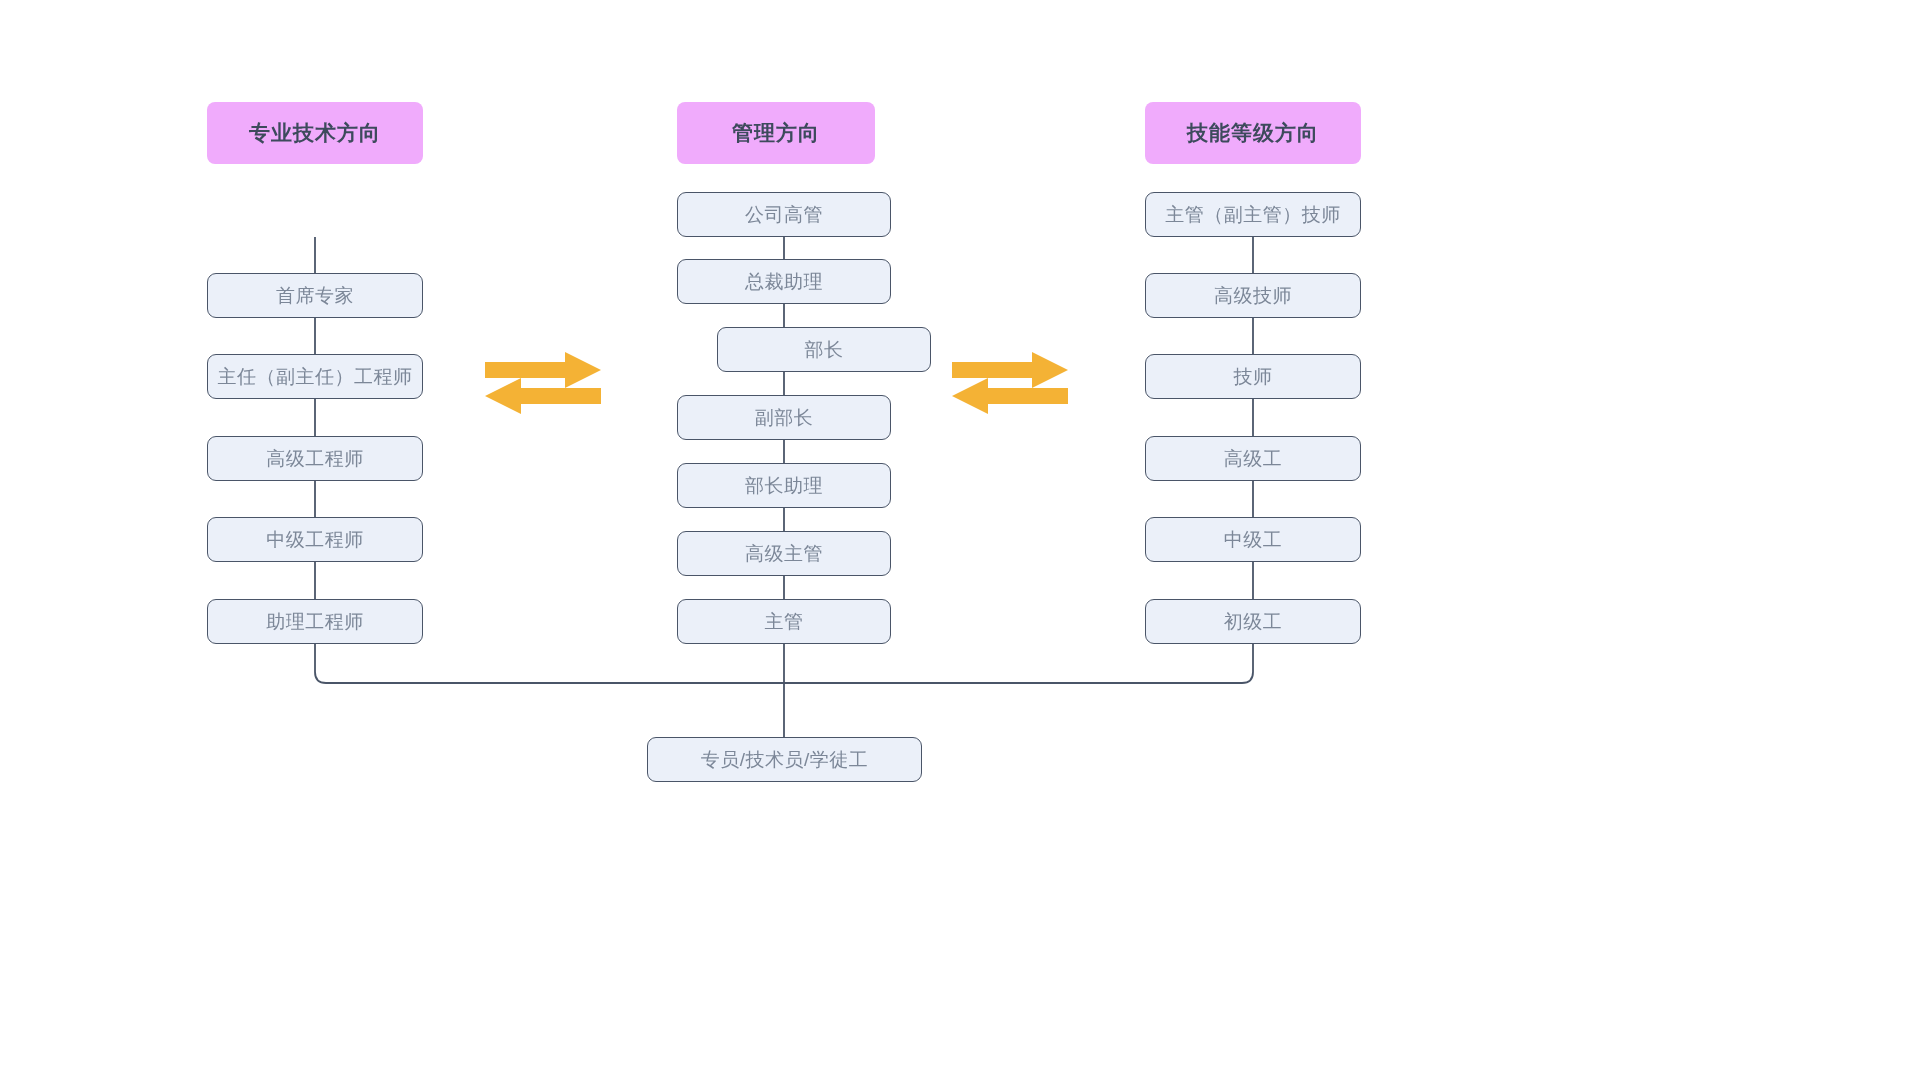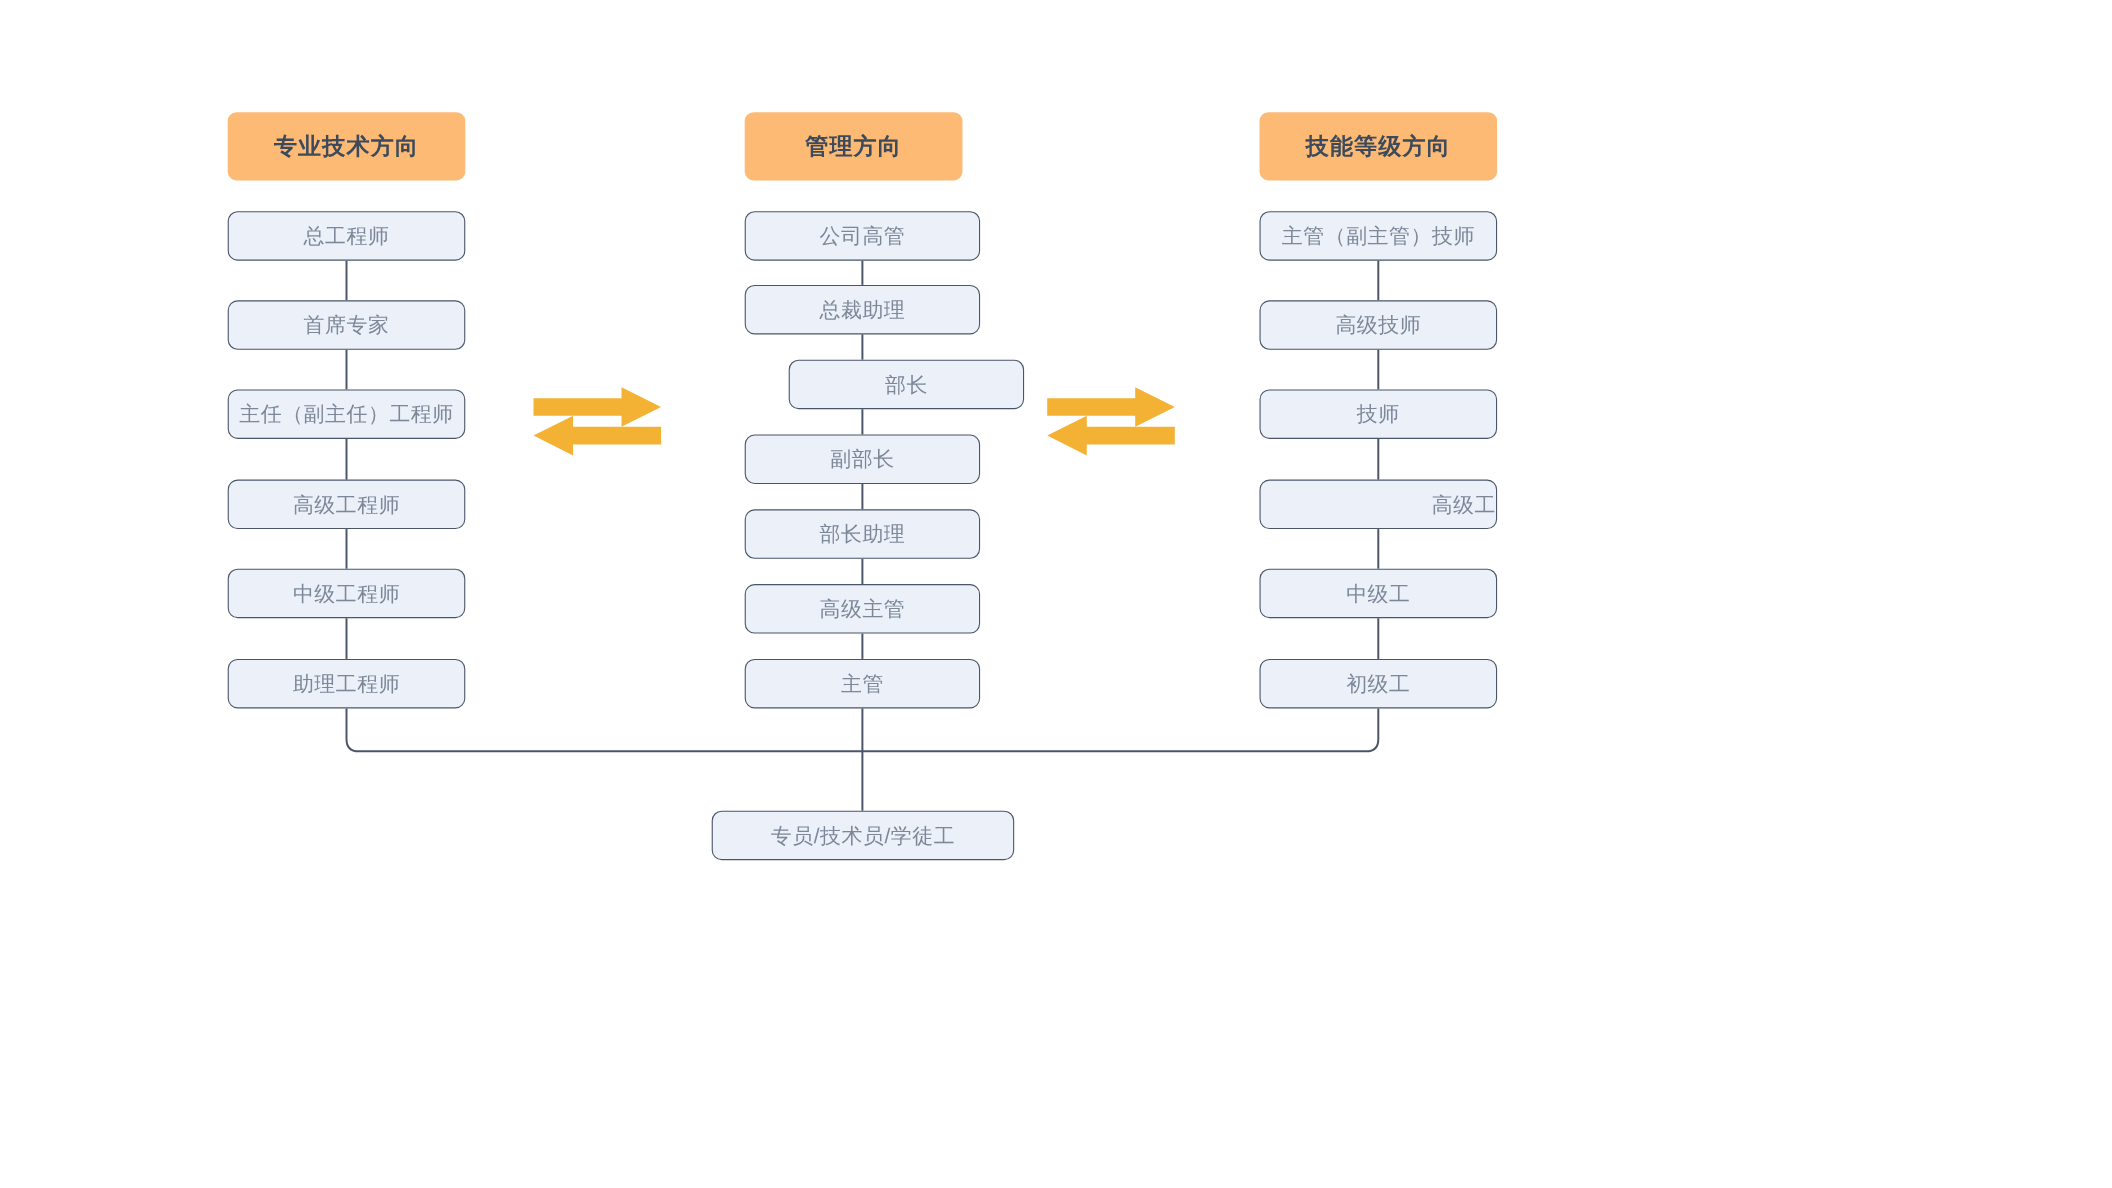--- a/index.html
+++ b/index.html
@@ -21,21 +21,21 @@
     position: absolute;
     left: 0; top: 0;
     width: 1920px; height: 1080px;
     pointer-events: none;
   }
   .col-header {
     position: absolute;
     display: flex;
     align-items: center;
     justify-content: center;
-    background: #fdba74;
+    background: #f0abfc;
     color: #3D4A5C;
     font-weight: bold;
     font-size: 21px;
     letter-spacing: 1px;
     border-radius: 8px;
     height: 62px;
   }
   .node {
     position: absolute;
     display: flex;
@@ -92,23 +92,20 @@
       <path d="M 1253 644 L 1253 672 Q 1253 683 1242 683 L 784 683"></path>
 
       <line x1="784" y1="644" x2="784" y2="737"></line>
     </g>
   </svg>
 
   <div class="col-header" style="left:207px; top:102px; width:216px;">
     <span>专业技术方向</span>
   </div>
 
-  <div class="node" style="left:207px; top:192px; width:216px;">
-    <span>总工程师</span>
-  </div>
   <div class="node" style="left:207px; top:273px; width:216px;">
     <span>首席专家</span>
   </div>
   <div class="node" style="left:207px; top:354px; width:216px;">
     <span>主任（副主任）工程师</span>
   </div>
   <div class="node" style="left:207px; top:436px; width:216px;">
     <span>高级工程师</span>
   </div>
   <div class="node" style="left:207px; top:517px; width:216px;">
@@ -150,21 +147,21 @@
 
   <div class="node" style="left:1145px; top:192px; width:216px;">
     <span>主管（副主管）技师</span>
   </div>
   <div class="node" style="left:1145px; top:273px; width:216px;">
     <span>高级技师</span>
   </div>
   <div class="node" style="left:1145px; top:354px; width:216px;">
     <span>技师</span>
   </div>
-  <div class="node" style="left:1145px; top:436px; width:216px;justify-content:flex-end;">
+  <div class="node" style="left:1145px; top:436px; width:216px;">
     <span>高级工</span>
   </div>
   <div class="node" style="left:1145px; top:517px; width:216px;">
     <span>中级工</span>
   </div>
   <div class="node" style="left:1145px; top:599px; width:216px;">
     <span>初级工</span>
   </div>
 
   <svg class="arrow-pair" style="left:483px; top:348px;" viewBox="0 0 120 70">

